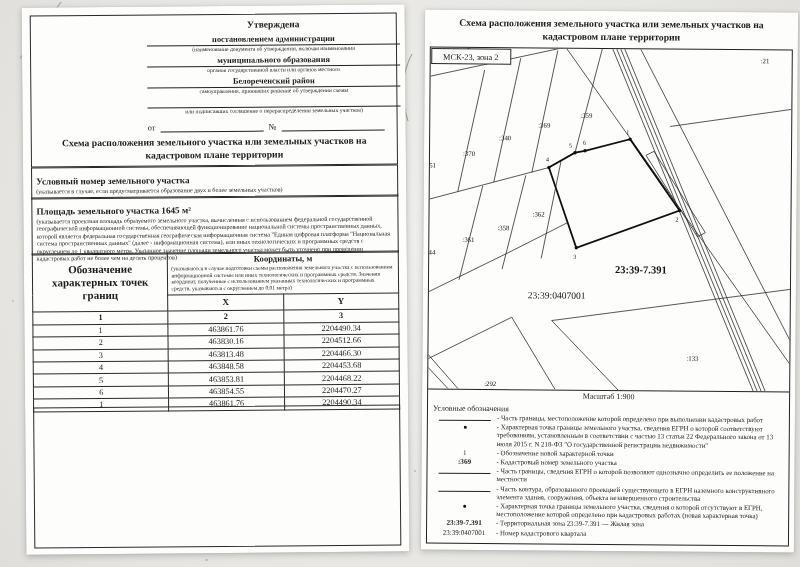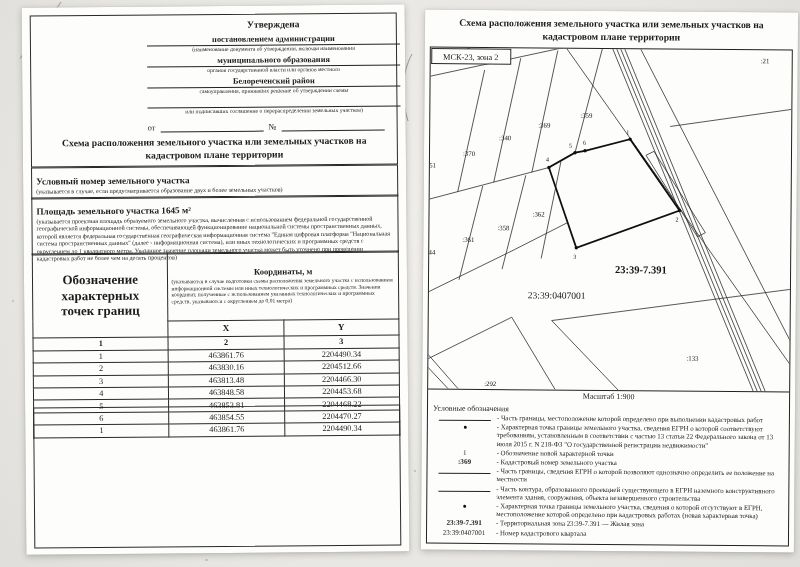--- a/index.html
+++ b/index.html
@@ -25,21 +25,21 @@
   .appr-value.empty{height:10px;}
   .appr-caption{font-size:5.7px;line-height:1.3;margin-bottom:2px;color:#222;}
   .ot-row{position:absolute;left:116px;right:12px;top:107px;display:flex;gap:5px;font-size:8.3px;align-items:flex-end;}
   .uline{flex:1;border-bottom:1px solid #222;height:9px;}
   .lp-title{position:absolute;left:26px;right:26px;top:121px;text-align:center;font-weight:bold;font-size:9.7px;line-height:1.3;}
   .sec{padding:2px 4px 0 4px;}
   .sec-label{font-weight:bold;font-size:9.2px;line-height:1.15;}
   .sec-note{font-size:6.1px;line-height:1.23;text-align:left;}
   .coords-table{position:absolute;left:8px;right:8px;top:246px;border-collapse:collapse;width:367px;}
   .coords-table td{border:1px solid #2a2a2a;font-size:8.3px;text-align:center;padding:0;}
-  .coords-table .hdr{font-weight:bold;font-size:13px;line-height:1.2;padding:18px;border-radius:15px;}
+  .coords-table .hdr{font-weight:bold;font-size:11px;line-height:1.2;padding:6px;border-radius:15px;}
   .coords-hd{font-weight:bold;font-size:8.6px;text-align:center;padding-top:1px;}
   .coords-note{font-size:5.5px;line-height:1.22;text-align:left;padding:1px 3px 2px 3px;}
   .xy-row td{font-weight:bold;font-size:9px;height:15px;}
   .idx-row td{font-weight:bold;height:12px;}
   .data-row td{height:11.4px;}
 
   
   .rp-title{position:absolute;left:14px;right:14px;top:7px;text-align:center;font-weight:bold;font-size:9.7px;line-height:1.3;}
   .rp-box{position:absolute;left:5px;right:5px;top:37px;bottom:6px;border:1px solid #222;}
   .rp-map{position:absolute;left:0;right:0;top:0;height:341px;border-bottom:1px solid #222;}

